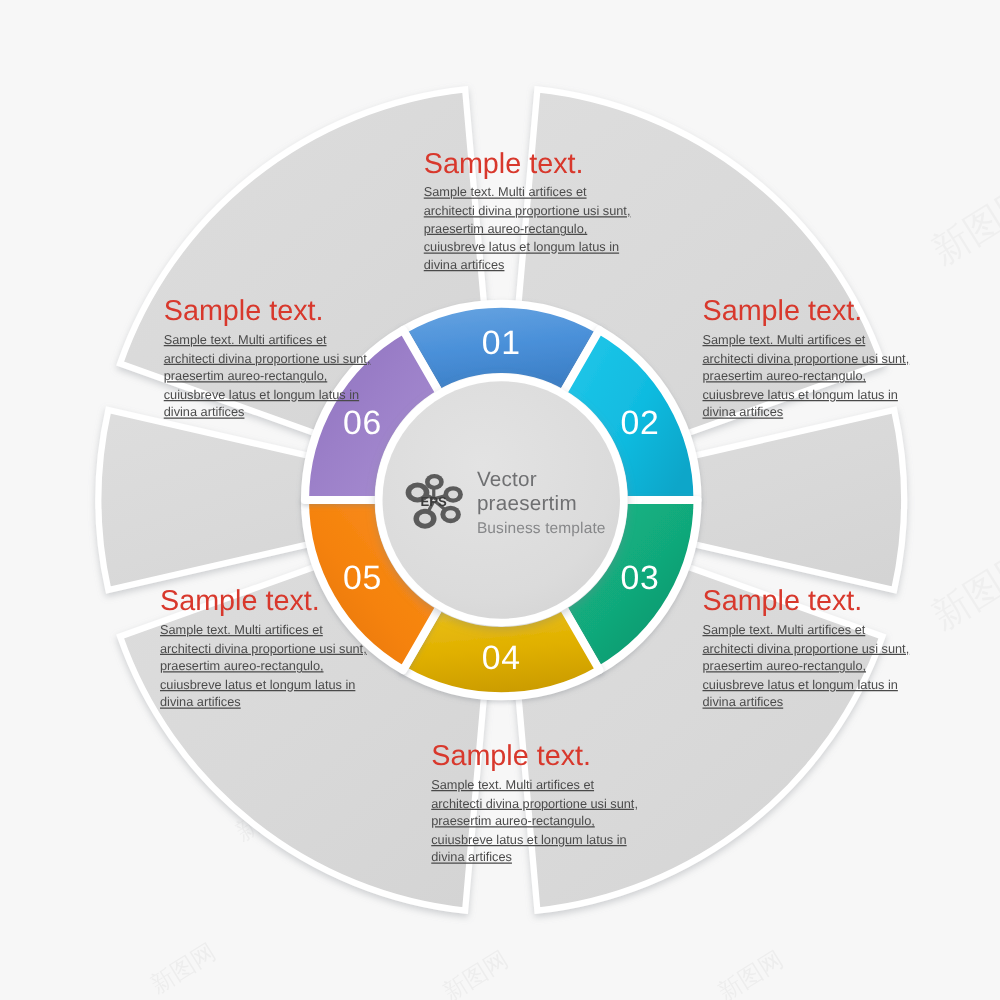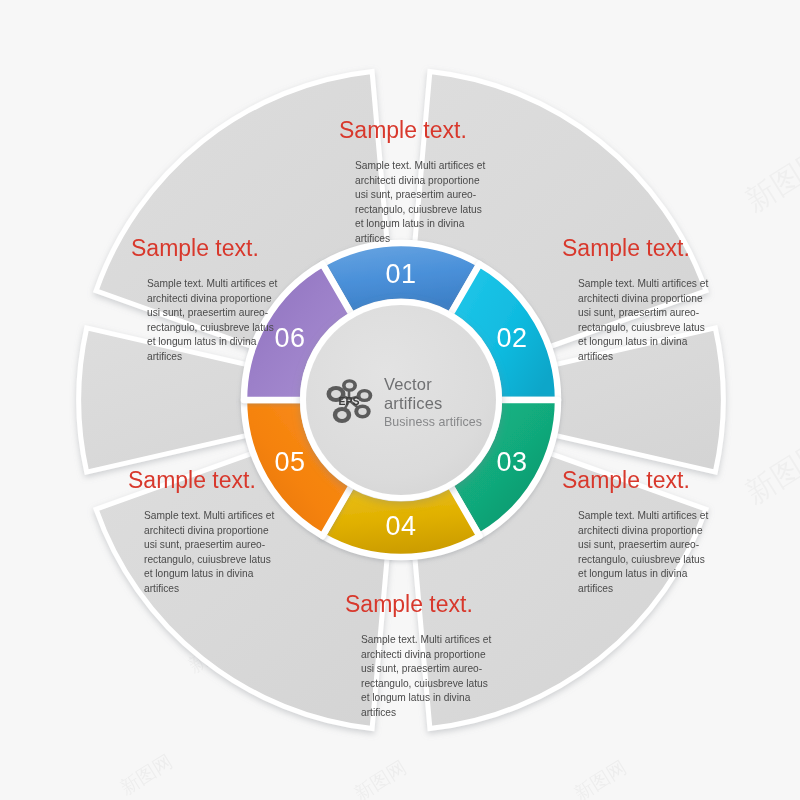--- a/index.html
+++ b/index.html
@@ -45,21 +45,22 @@
     color: #d8382c;
     margin: 0 0 5px 0;
     line-height: 1.1;
     white-space: nowrap;
   }
   .txtblock .body {
     font-family: "Liberation Sans", sans-serif;
     font-size: 10.2px;
     color: #4a4a4a;
     line-height: 1.42;
-    margin: 16px;
+    margin: 0;
+    text-decoration: underline;
   }
   
   #tb-01 { left: 339px; top: 118px; }
   #tb-02 { left: 562px; top: 236px; }
   #tb-03 { left: 562px; top: 468px; }
   #tb-04 { left: 345px; top: 592px; }
   #tb-05 { left: 128px; top: 468px; }
   #tb-06 { left: 131px; top: 236px; }
 
   
@@ -270,22 +271,22 @@
           <ellipse cx="16" cy="21" rx="5" ry="4"></ellipse>
           <ellipse cx="29.5" cy="12.5" rx="3.8" ry="3"></ellipse>
           <ellipse cx="44.5" cy="22.5" rx="4" ry="3.2"></ellipse>
           <ellipse cx="22" cy="42" rx="4.8" ry="4"></ellipse>
           <ellipse cx="42.5" cy="38.5" rx="4.2" ry="3.4"></ellipse>
         </g>
         <text x="29" y="29" text-anchor="middle" dominant-baseline="middle" font-family="Liberation Sans, sans-serif" font-size="10.5" font-weight="bold" fill="#3d3d3d">EPS</text>
       </svg>
       <div id="hub-text">
         <span class="l1">Vector</span>
-        <span class="l2">artifices</span>
-        <span class="l3">Business artifices</span>
+        <span class="l2">praesertim</span>
+        <span class="l3">Business template</span>
       </div>
     </div>
   </div>
 
   <div class="txtblock" id="tb-01">
     <p class="heading">Sample text.</p>
     <p class="body">Sample text. Multi artifices et architecti divina proportione usi sunt, praesertim aureo-rectangulo, cuiusbreve latus et longum latus in divina artifices</p>
   </div>
 
   <div class="txtblock" id="tb-02">

